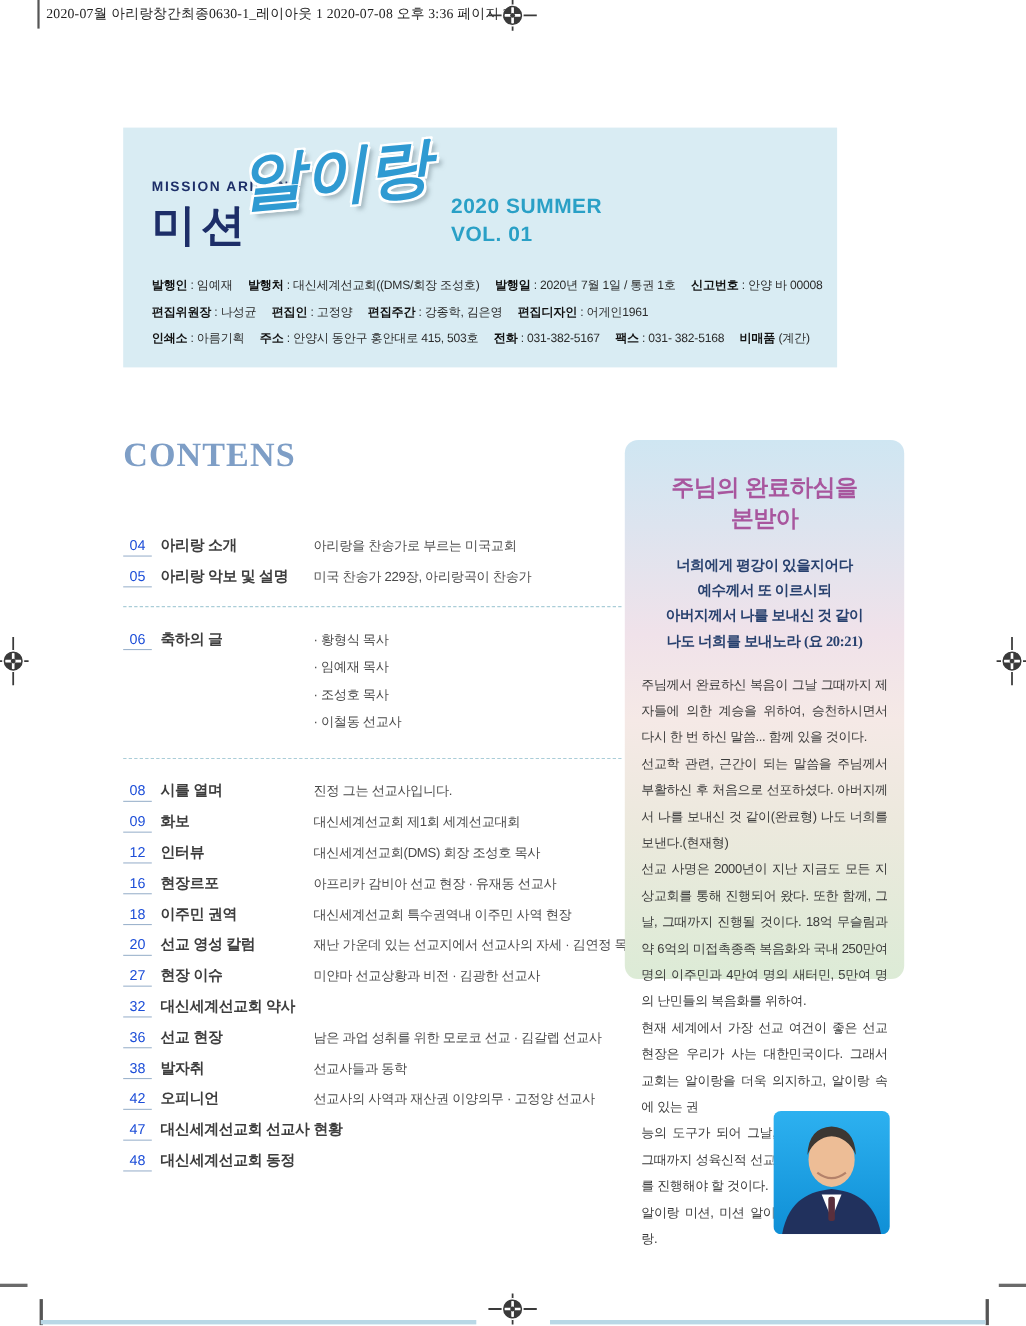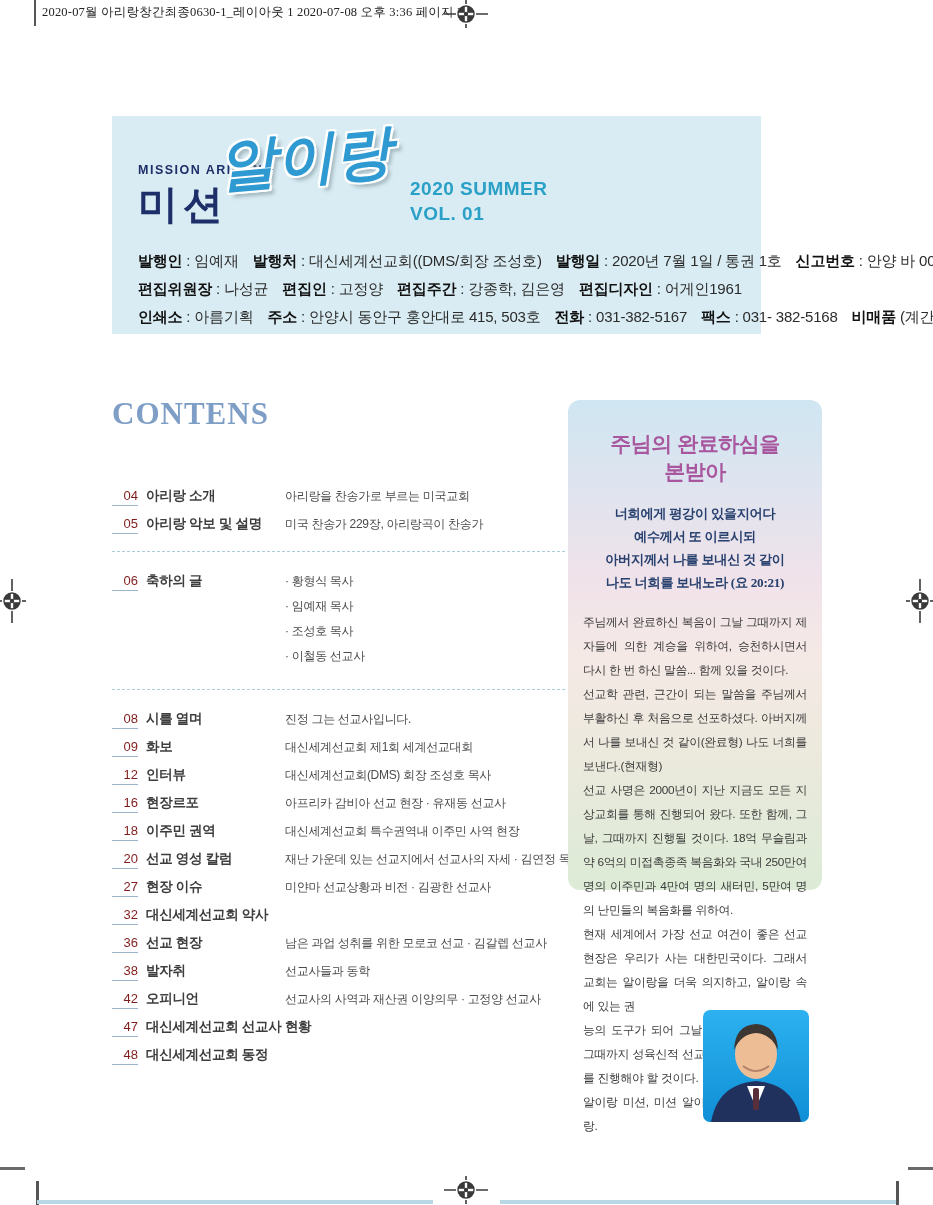--- a/index.html
+++ b/index.html
@@ -24,29 +24,29 @@
   .bleed-left { left:37px; width:396px; }
   .bleed-right { left:500px; width:396px; }
 
   
   .masthead { position:absolute; left:112px; top:116px; width:649px; height:218px; background:#d9ecf3;text-decoration:underline; }
   .brand-en { position:absolute; left:26px; top:47px; font-size:12.5px; font-weight:800; letter-spacing:1.5px; color:#1d2e68; }
   .brand-ko { position:absolute; left:26px; top:61px; font-size:40px; font-weight:900; letter-spacing:5px; color:#1d2e68; }
   .brand-script { position:absolute; left:106px; top:4px; font-size:58px; font-weight:900; font-style:italic; color:#2f9ad2; transform:rotate(-5deg);
       text-shadow:-2px -2px 0 #fff, 2px -2px 0 #fff, -2px 2px 0 #fff, 2px 2px 0 #fff, 4px 5px 4px rgba(120,140,150,.55); white-space:nowrap; }
   .issue-block { position:absolute; left:298px; top:60px; font-size:19px; font-weight:700; color:#2aa0c6; line-height:25px; letter-spacing:.5px; }
-  .pubinfo { position:absolute; left:26px; top:136px; width:660px; font-size:15px; color:#2b2b2b; letter-spacing:-.2px; }
+  .pubinfo { position:absolute; left:26px; top:136px; width:660px; font-size:11px; color:#2b2b2b; letter-spacing:-.2px; }
   .pub-row { display:flex; gap:14px; white-space:nowrap; margin-bottom:9px; }
   .pub-item b { font-weight:700; color:#111; }
 
   
   .contents-title { position:absolute; left:112px; top:396px; font-family:"Liberation Serif", serif; font-size:31px; font-weight:600; letter-spacing:1px; color:#7e9ec6; }
   .toc { position:absolute; left:112px; top:487px; width:456px; }
   .toc-row { display:flex; align-items:flex-start; margin-bottom:9px; line-height:18px; }
-  .toc-num { width:26px; font-size:13px; color:#7f1d1d; border-bottom:1px solid #9db4cd; margin-right:8px; text-align:right; flex:none; }
+  .toc-num { width:26px; font-size:13px; color:#1d4ed8; border-bottom:1px solid #9db4cd; margin-right:8px; text-align:center; flex:none; }
   .toc-title { width:139px; font-size:13.5px; font-weight:700; color:#3d3d3d; white-space:nowrap; flex:none; letter-spacing:-.3px; }
   .toc-desc { font-size:12px; color:#4a4a4a; white-space:nowrap; letter-spacing:-.3px; }
   .toc-desc div { line-height:18px; margin-bottom:7px; }
   .toc-desc div:only-child { margin-bottom:0; }
   .toc-divider { border-top:1px dashed #aacdd8; margin:17px 0 20px 0; width:453px; }
 
   
   .panel { position:absolute; left:568px; top:400px; width:254px; height:490px; border-radius:12px; padding:30px 15px 24px 15px;
       background:linear-gradient(180deg,#cfe6f2 0%, #dde4ef 16%, #f0e2ea 36%, #f5e9e6 52%, #ece9dd 72%, #dcebd6 100%); }
   .panel-title { text-align:center; font-size:21px; font-weight:800; color:#a8569e; line-height:28px; letter-spacing:-.5px; }

